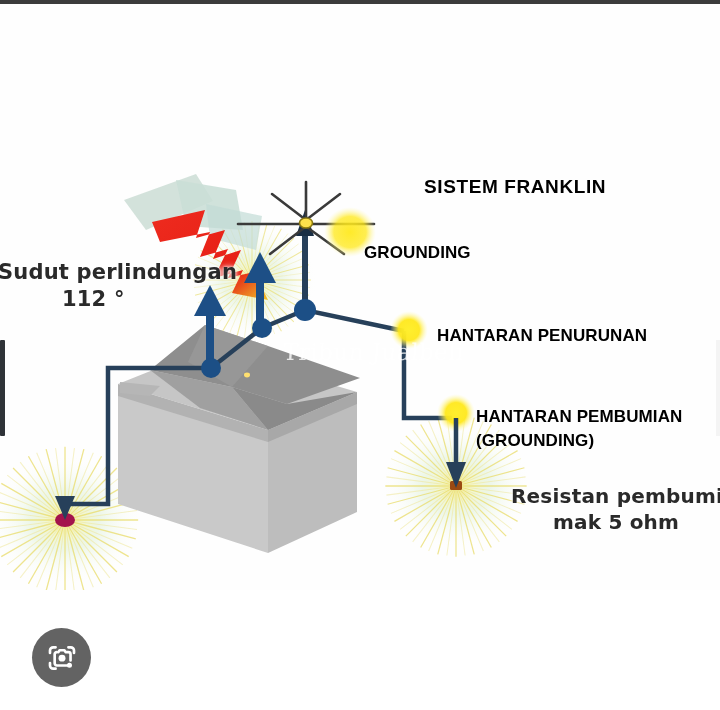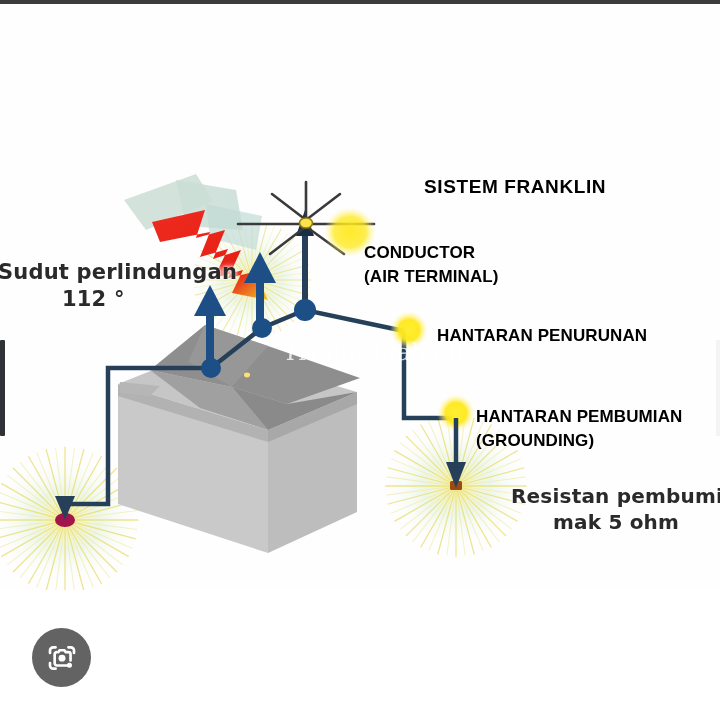--- a/index.html
+++ b/index.html
@@ -270,22 +270,21 @@
     <div class="watermark">Tribun Jualbeli</div>
 
     <div class="edge-mark-l"></div>
     <div class="edge-mark-r"></div>
 
     <div class="lbl cap-block" id="title">SISTEM FRANKLIN</div>
 
     <div class="lbl cap-hand" id="sudut-l1">Sudut perlindungan</div>
     <div class="lbl cap-hand" id="sudut-l2">112 °</div>
 
-    <div class="lbl cap-block" id="penerima-l1">CONDUCTOR</div>
-    <div class="lbl cap-block" id="penerima-l2">(AIR TERMINAL)</div>
+    <div class="lbl cap-block" id="penerima-l1">GROUNDING</div>
 
     <div class="lbl cap-block" id="hantaran-l1">HANTARAN PENURUNAN</div>
 
     <div class="lbl cap-block" id="grounding-l2">(GROUNDING)</div>
     <div class="lbl cap-block" id="grounding-l1">HANTARAN PEMBUMIAN</div>
 
     <div class="lbl cap-hand" id="resistan-l1">Resistan pembumian</div>
     <div class="lbl cap-hand" id="resistan-l2">mak 5 ohm</div>
   </div>
 

